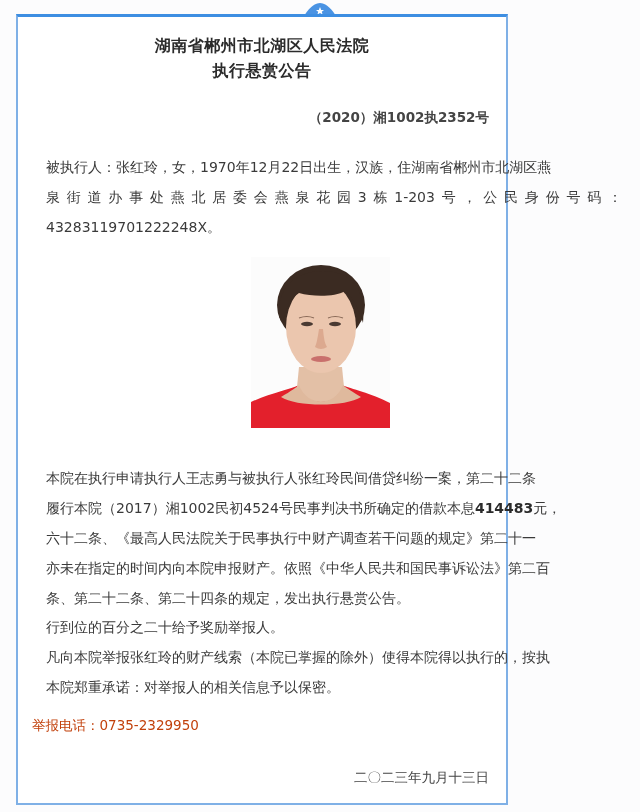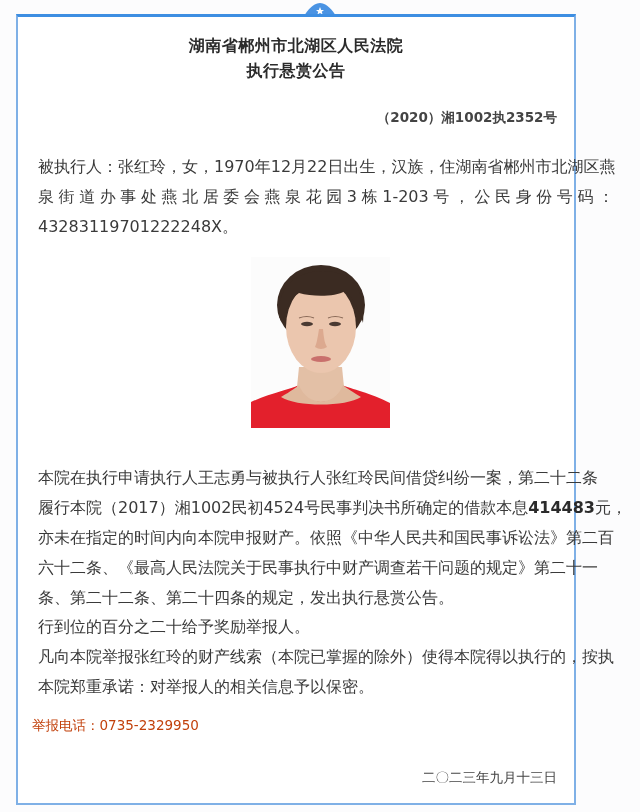--- a/index.html
+++ b/index.html
@@ -7,40 +7,40 @@
       width: 640px; height: 812px; overflow: hidden;
       background: #fdfdfe;
       font-family: "DejaVu Sans", "Liberation Sans", sans-serif;
       color: #3a3a3a;
     }
     .page { position: relative; width: 640px; height: 812px; background: #fcfcfd; }
     .top-badge {
       position: absolute; left: 302px; top: 0; width: 36px; height: 16px;
     }
     .frame {
-      position: absolute; left: 16px; top: 14px; width: 560px; height: 791px;
+      position: absolute; left: 16px; top: 14px; width: 492px; height: 791px;
       border-left: 2px solid #7fb0e6;
       border-right: 2px solid #7fb0e6;
       border-bottom: 2px solid #7fb0e6;
       border-top: 3px solid #3d8ee2;
       background: #ffffff;
     }
     .title {
       position: absolute; left: 0; width: 100%; text-align: center;
       font-weight: bold; font-size: 16px; color: #2b2b2b; letter-spacing: 0.5px;
     }
     .title.l1 { top: 19px; }
     .title.l2 { top: 44px; }
     .case-no {
       position: absolute; right: 17px; top: 92px;
       font-size: 13.5px; color: #444; font-weight: bold;
     }
     .para {
-      position: absolute; left: 20px; width: 576px;
-      font-size: 16px; line-height: 30px; color: #3a3a3a;
+      position: absolute; left: 28px; width: 576px;
+      font-size: 14px; line-height: 30px; color: #3a3a3a;
     }
     .para .line { display: block; white-space: nowrap; }
     .para .line.just { text-align: justify; text-align-last: justify; white-space: normal; }
     .p1 { top: 135px; }
     .p2 { top: 446px; }
     .p3 { top: 595px; }
     .bold-amount { font-weight: bold; color: #2b2b2b; }
     .photo {
       position: absolute; left: 233px; top: 240px; width: 139px; height: 171px;
       overflow: hidden; background: #fcfcfc;
@@ -95,22 +95,22 @@
 
         <path d="M68 72 Q66 86 64 90 Q70 94 76 90 Q73 86 72 72" fill="#dca98f"></path>
 
         <ellipse cx="70" cy="102" rx="10" ry="3" fill="#c9706c"></ellipse>
       </svg>
     </div>
 
     <div class="para p2">
       <span class="line">本院在执行申请执行人王志勇与被执行人张红玲民间借贷纠纷一案，第二十二条</span>
       <span class="line"><span>履行本院（2017）湘1002民初4524号民事判决书所确定的借款本息</span><span class="bold-amount">414483</span><span>元，</span></span>
+      <span class="line">六十二条、《最高人民法院关于民事执行中财产调查若干问题的规定》第二十一</span>
       <span class="line">亦未在指定的时间内向本院申报财产。依照《中华人民共和国民事诉讼法》第二百</span>
-      <span class="line">六十二条、《最高人民法院关于民事执行中财产调查若干问题的规定》第二十一</span>
       <span class="line">条、第二十二条、第二十四条的规定，发出执行悬赏公告。</span>
     </div>
 
     <div class="para p3">
       <span class="line">行到位的百分之二十给予奖励举报人。</span>
       <span class="line">凡向本院举报张红玲的财产线索（本院已掌握的除外）使得本院得以执行的，按执</span>
       <span class="line">本院郑重承诺：对举报人的相关信息予以保密。</span>
     </div>
 
     <div class="phone">

